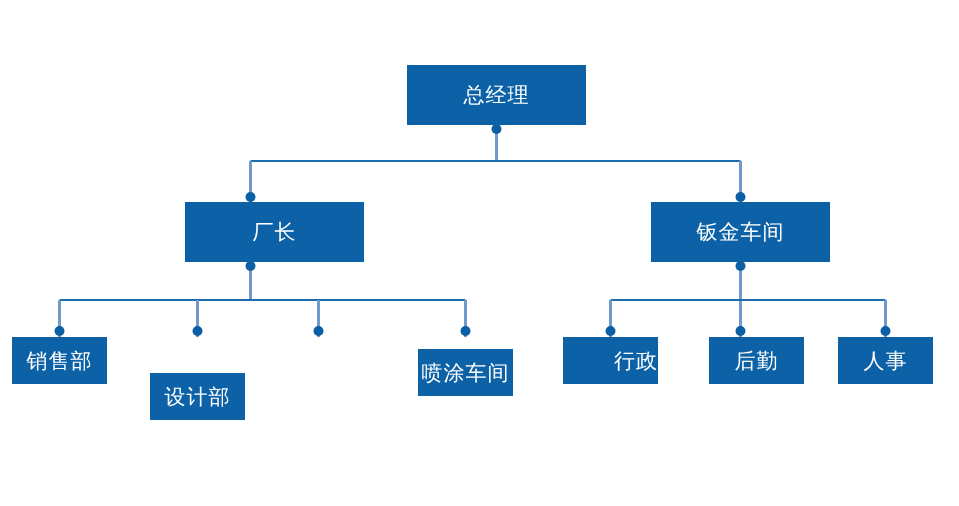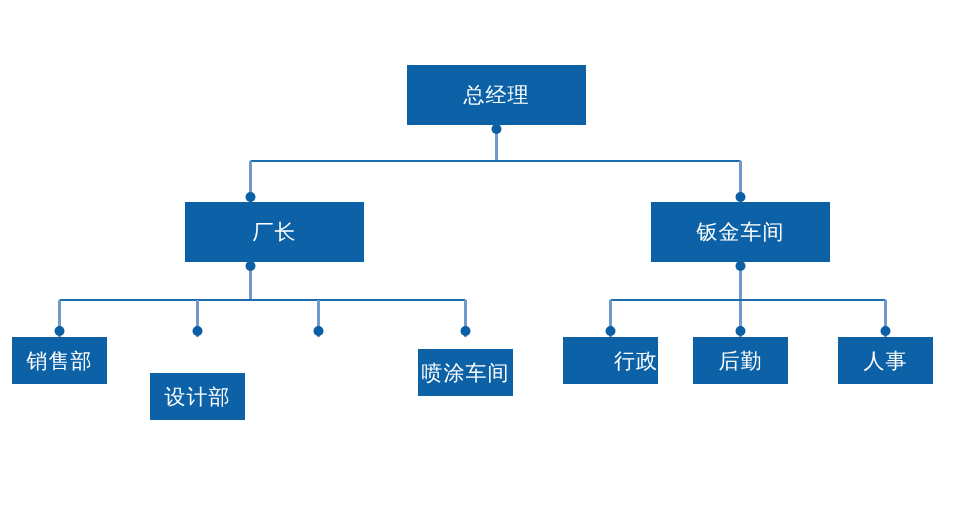--- a/index.html
+++ b/index.html
@@ -39,21 +39,21 @@
   .lvl3  { width: 95px;  height: 47px; }
 
   #n-gm       { left: 407px; top: 65px; }
   #n-factory  { left: 161px; top: 202px; margin-left: 24px; }
   #n-office   { left: 651px; top: 202px; }
   #n-sales    { left: 12px;  top: 337px; }
   #n-design   { left: 150px; top: 337px; margin-top: 36px; }
   #n-sheet    { left: 271px; top: 337px; }
   #n-spray    { left: 418px; top: 349px; text-align: right; }
   #n-admin    { left: 563px; top: 337px; justify-content: flex-end; }
-  #n-logist   { left: 693px; top: 337px; }
+  #n-logist   { left: 709px; top: 337px; }
   #n-hr       { left: 838px; top: 337px; }
 
   .vline { stroke: #6f9bcb; stroke-width: 3; }
   .hline { stroke: #1e6cae; stroke-width: 2; }
   .dot   { fill: #0b5fa5; }
 </style>
 </head>
 <body>
 
 <div class="canvas">

